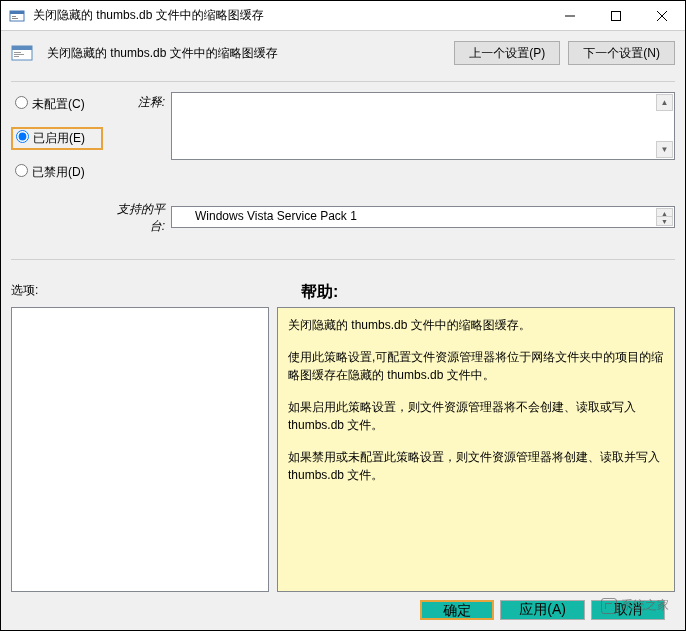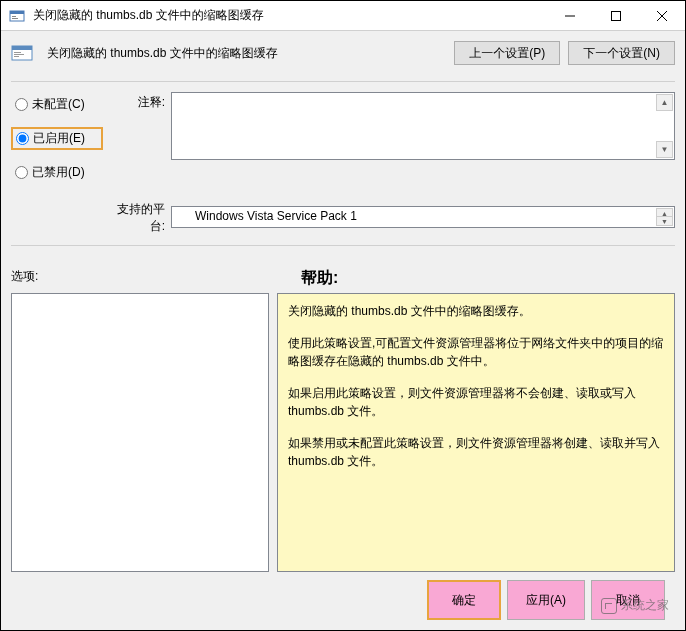--- a/index.html
+++ b/index.html
@@ -16,45 +16,45 @@
 
     .header-row { display: flex; align-items: center; margin-bottom: 12px; gap: 8px; }
     .header-icon { width: 22px; height: 22px; margin-right: 6px; display: flex; align-items: center; justify-content: center; }
     .header-title { flex: 1; font-size: 12px; }
     .nav-btn { height: 24px; padding: 0 14px; background: #e1e1e1; border: 1px solid #adadad; cursor: pointer; font-size: 12px; min-width: 90px; }
 
     .divider { border: none; border-top: 1px solid #d0d0d0; margin: 4px 0 10px 0; }
 
     .config-row { display: flex; align-items: flex-start; margin-bottom: 8px; }
     .radio-col { width: 92px; padding-top: 2px; }
-    .radio-item { display: flex; align-items: center; margin-bottom: 12px; padding: 2px 4px; font-size: 12px; }
+    .radio-item { display: flex; align-items: flex-start; margin-bottom: 12px; padding: 2px 4px; font-size: 12px; }
     .radio-item input { margin-right: 4px; }
     .radio-item.highlighted { border: 2px solid #e8a33d; padding: 1px 3px; }
 
-    .field-label { width: 68px; text-align: right; padding-right: 6px; padding-top: 2px; font-size: 12px; }
+    .field-label { width: 68px; text-align: right; padding-right: 6px; padding-top: 2px; font-size: 12px; font-style: italic; }
     .field-input { flex: 1; }
     .sunken { border: 1px solid #828790; background: #fff; }
     .scrollbtn { position: absolute; right: 1px; width: 17px; height: 17px; background: #f0f0f0; border: 1px solid #cdcdcd; display: flex; align-items: center; justify-content: center; font-size: 8px; color: #606060; }
     .scrollbtn.up { top: 1px; }
     .scrollbtn.down { bottom: 1px; }
 
-    .platforms-row { display: flex; align-items: center; margin-top: -4px; margin-bottom: 6px; }
+    .platforms-row { display: flex; align-items: center; margin-top: -4px; margin-bottom: 20px; }
     .platforms-box { flex: 1; height: 22px; padding: 2px 23px; position: relative; }
 
     .middle-labels { display: flex; margin-top: 12px; margin-bottom: 4px; }
     .options-label { width: 290px; font-size: 12px; }
     .help-label { font-size: 16px; font-weight: bold; }
 
     .panes { display: flex; flex: 1; gap: 8px; min-height: 0; }
     .options-pane { width: 258px; background: #fff; border: 1px solid #828790; }
     .help-pane { flex: 1; background: #fef9c3; border: 1px solid #828790; padding: 8px 10px; position: relative; overflow: hidden; }
     .help-pane p { margin-bottom: 14px; line-height: 1.5; font-size: 12px; }
 
     .footer { display: flex; justify-content: flex-end; align-items: center; padding: 8px 10px 10px 0; gap: 6px; }
-    .footer-btn { height: 40px; padding: 0 18px; background: #f9a8d4; border: 1px solid #adadad; cursor: pointer; font-size: 12px; min-width: 74px; }
+    .footer-btn { height: 20px; padding: 0 18px; background: #14b8a6; border: 1px solid #adadad; cursor: pointer; font-size: 14px; min-width: 74px; }
     .footer-btn.highlighted { border: 2px solid #e8a33d; padding: 0 17px; }
 
     .watermark { position: absolute; bottom: 16px; right: 6px; font-size: 11px; color: rgba(100,100,100,.7); display: flex; align-items: center; gap: 4px; pointer-events: none; }
     .watermark-icon { width: 16px; height: 16px; border: 1.5px solid rgba(100,100,100,.7); border-radius: 3px; position: relative; }
     .watermark-icon::before { content: ""; position: absolute; left: 3px; top: 4px; width: 6px; height: 5px; border-left: 1.5px solid rgba(100,100,100,.7); border-top: 1.5px solid rgba(100,100,100,.7); }
 
     .rel { position: relative; }
   </style>
 </head>
 <body>

